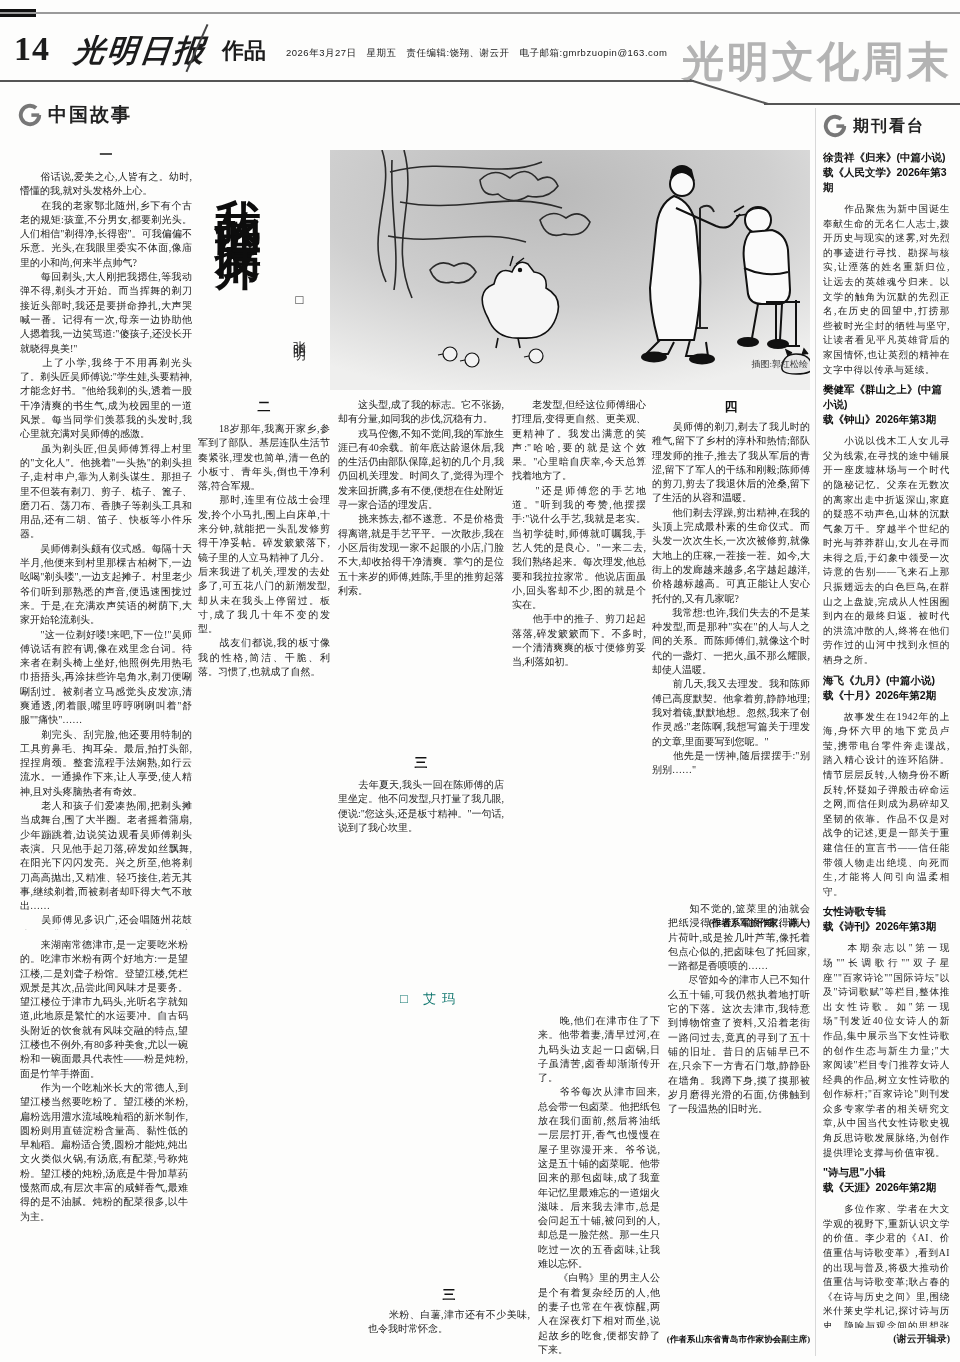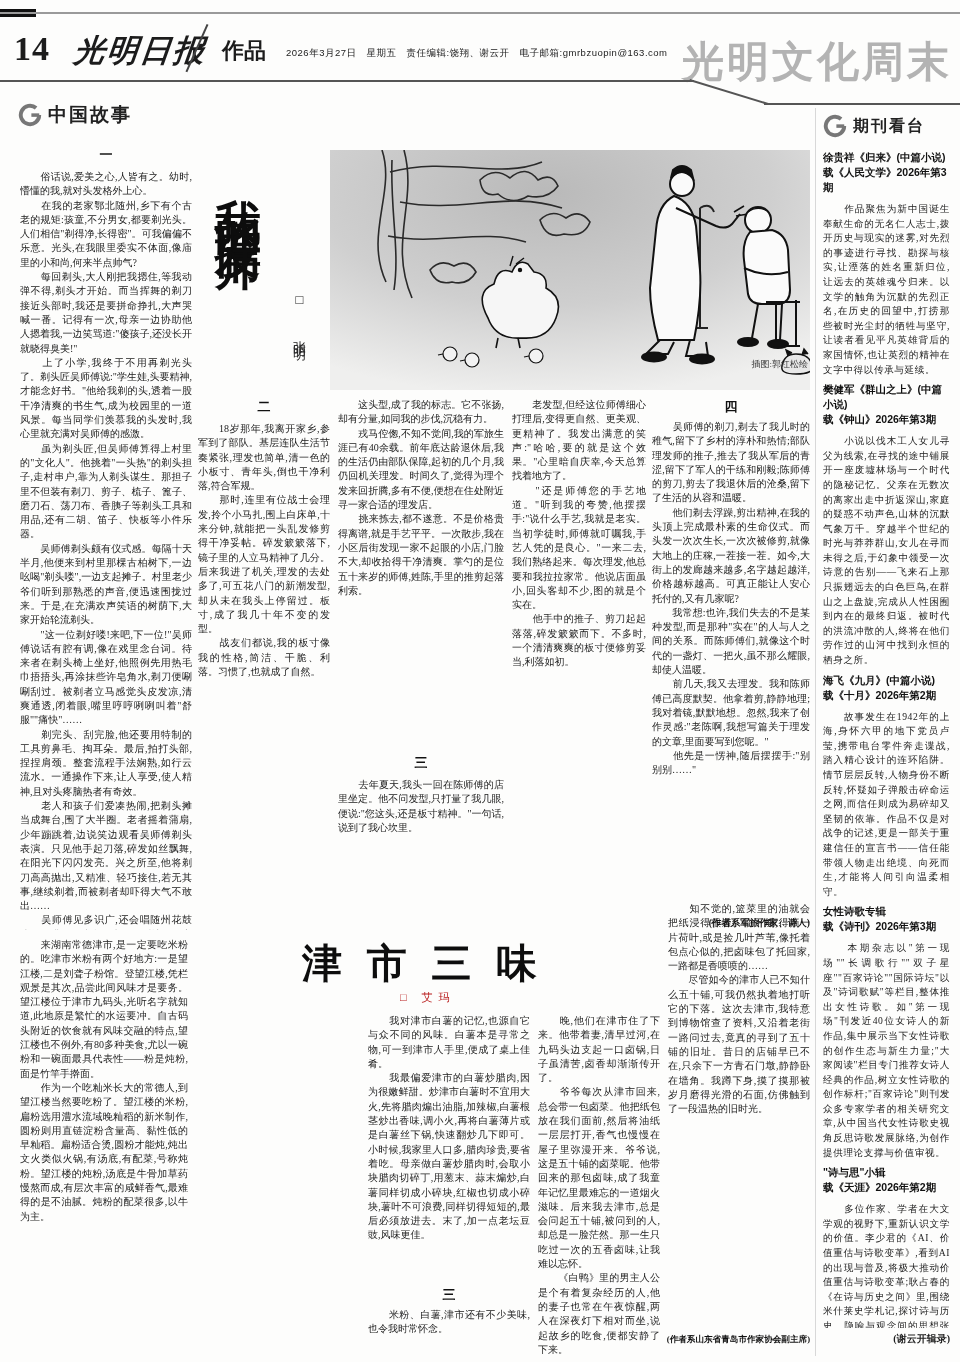--- a/index.html
+++ b/index.html
@@ -29,21 +29,21 @@
          overflow:hidden;color:#1b1b1b;}
   .marker{position:absolute;font-size:13px;font-weight:bold;text-align:center;color:#111;}
   .v-title{position:absolute;writing-mode:vertical-rl;text-orientation:upright;font-size:46px;font-weight:bold;
            letter-spacing:12px;color:#0d0d0d;font-family:"DejaVu Serif",serif;}
   .v-author{position:absolute;writing-mode:vertical-rl;text-orientation:upright;font-size:13px;letter-spacing:4px;color:#222;}
   .endnote{position:absolute;font-size:9.5px;font-weight:bold;text-align:right;color:#111;}
   .caption{position:absolute;font-size:9px;color:#333;text-align:right;}
   
   .essay-title{position:absolute;font-size:40px;font-weight:bold;letter-spacing:.62em;color:#0d0d0d;
                font-family:"DejaVu Serif",serif;white-space:nowrap;}
-  .essay-author{position:absolute;font-size:11px;letter-spacing:6px;color:#b91c1c;}
+  .essay-author{position:absolute;font-size:13px;letter-spacing:6px;color:#0f766e;}
   
   .v-divider{position:absolute;left:815px;top:108px;width:1px;height:1248px;background:#d8d8d8;}
   #sidebar{position:absolute;left:823px;top:150px;width:127px;height:1178px;overflow:hidden;
            display:flex;flex-direction:column;gap:5px;}
   .sb-item .sb-head{font-size:10.5px;font-weight:bold;line-height:15px;color:#111;
                     font-family:"Liberation Sans",sans-serif;}
   .sb-item .sb-body{margin-top:7px;font-size:9.6px;line-height:14.6px;letter-spacing:.6px;
                     text-align:justify;white-space:pre-line;color:#222;}
   .sb-credit{position:absolute;left:823px;top:1332px;width:127px;text-align:right;font-size:10px;font-weight:bold;}
   
@@ -178,27 +178,24 @@
 　　他手中的推子、剪刀起起落落,碎发簌簌而下。不多时,一个清清爽爽的板寸便修剪妥当,利落如初。</div>
 
   <div class="marker" style="left:652px;top:398px;width:158px;">四</div>
   <div class="prose" style="left:652px;top:420px;width:158px;height:448px;">　　吴师傅的剃刀,剃去了我儿时的稚气,留下了乡村的淳朴和热情;部队理发师的推子,推去了我从军后的青涩,留下了军人的干练和刚毅;陈师傅的剪刀,剪去了我退休后的沧桑,留下了生活的从容和温暖。
 　　他们剃去浮躁,剪出精神,在我的头顶上完成最朴素的生命仪式。而头发一次次生长,一次次被修剪,就像大地上的庄稼,一茬接一茬。如今,大街上的发廊越来越多,名字越起越洋,价格越标越高。可真正能让人安心托付的,又有几家呢?
 　　我常想:也许,我们失去的不是某种发型,而是那种"实在"的人与人之间的关系。而陈师傅们,就像这个时代的一盏灯、一把火,虽不那么耀眼,却使人温暖。
 　　前几天,我又去理发。我和陈师傅已高度默契。他拿着剪,静静地理;我对着镜,默默地想。忽然,我来了创作灵感:"老陈啊,我想写篇关于理发的文章,里面要写到您呢。"
 　　他先是一愣神,随后摆摆手:"别别别……"</div>
   <div class="endnote" style="left:652px;top:872px;width:158px;margin-top:45px;">(作者系军旅作家、诗人)</div>
 
-  <div class="essay-title" style="left:302px;top:936px;">津市三味</div>
   <div class="essay-author" style="left:400px;top:990px;">□ 艾玛</div>
 
   <div class="prose" style="left:20px;top:938px;width:168px;height:414px;">　　来湖南常德津市,是一定要吃米粉的。吃津市米粉有两个好地方:一是望江楼,二是刘聋子粉馆。登望江楼,凭栏观景是其次,品尝此间风味才是要务。望江楼位于津市九码头,光听名字就知道,此地原是繁忙的水运要冲。自古码头附近的饮食就有风味交融的特点,望江楼也不例外,有80多种美食,尤以一碗粉和一碗面最具代表性——粉是炖粉,面是竹竿手擀面。
 　　作为一个吃籼米长大的常德人,到望江楼当然要吃粉了。望江楼的米粉,扁粉选用澧水流域晚籼稻的新米制作,圆粉则用直链淀粉含量高、黏性低的早籼稻。扁粉适合烫,圆粉才能炖,炖出文火类似火锅,有汤底,有配菜,号称炖粉。望江楼的炖粉,汤底是牛骨加草药慢熬而成,有层次丰富的咸鲜香气,最难得的是不油腻。炖粉的配菜很多,以牛为主。</div>
-  <div class="prose" style="left:368px;top:1014px;width:162px;height:268px;">　　我对津市白薯的记忆,也源自它与众不同的风味。白薯本是寻常之物,可一到津市人手里,便成了桌上佳肴。
-　　我最偏爱津市的白薯炒腊肉,因为很嫩鲜甜。炒津市白薯时不宜用大火,先将腊肉煸出油脂,加辣椒,白薯根茎炒出香味,调小火,再将白薯薄片或是白薯丝下锅,快速翻炒几下即可。小时候,我家里人口多,腊肉珍贵,要省着吃。母亲做白薯炒腊肉时,会取小块腊肉切碎丁,用葱末、蒜末煸炒,白薯同样切成小碎块,红椒也切成小碎块,薯叶不可浪费,同样切得短短的,最后必须放进去。末了,加一点老坛豆豉,风味更佳。</div>
   <div class="marker" style="left:368px;top:1286px;width:162px;">三</div>
   <div class="prose" style="left:538px;top:1014px;width:122px;height:340px;">　　晚,他们在津市住了下来。他带着妻,清早过河,在九码头边支起一口卤锅,日子虽清苦,卤香却渐渐传开了。
 　　爷爷每次从津市回来,总会带一包卤菜。他把纸包放在我们面前,然后将油纸一层层打开,香气也慢慢在屋子里弥漫开来。爷爷说,这是五十铺的卤菜呢。他带回来的那包卤味,成了我童年记忆里最难忘的一道烟火滋味。后来我去津市,总是会问起五十铺,被问到的人,却总是一脸茫然。那一生只吃过一次的五香卤味,让我难以忘怀。
 　　《白鸭》里的男主人公是个有着复杂经历的人,他的妻子也常在午夜惊醒,两人在深夜灯下相对而坐,说起故乡的吃食,便都安静了下来。</div>
   <div class="prose" style="left:368px;top:1308px;width:162px;height:46px;">　　米粉、白薯,津市还有不少美味,也令我时常怀念。</div>
   <div class="prose" style="left:668px;top:902px;width:142px;height:420px;">　　知不觉的,篮菜里的油就会把纸浸得很透。临下船,得摘一片荷叶,或是捡几叶芦苇,像托着包点心似的,把卤味包了托回家,一路都是香喷喷的……
 　　尽管如今的津市人已不知什么五十铺,可我仍然执着地打听它的下落。这次去津市,我特意到博物馆查了资料,又沿着老街一路问过去,竟真的寻到了五十铺的旧址。昔日的店铺早已不在,只余下一方青石门墩,静静卧在墙角。我蹲下身,摸了摸那被岁月磨得光滑的石面,仿佛触到了一段温热的旧时光。</div>
   <div class="endnote" style="left:650px;top:1334px;width:160px;font-size:8.6px;">(作者系山东省青岛市作家协会副主席)</div>
 
   <div class="v-divider"></div>

